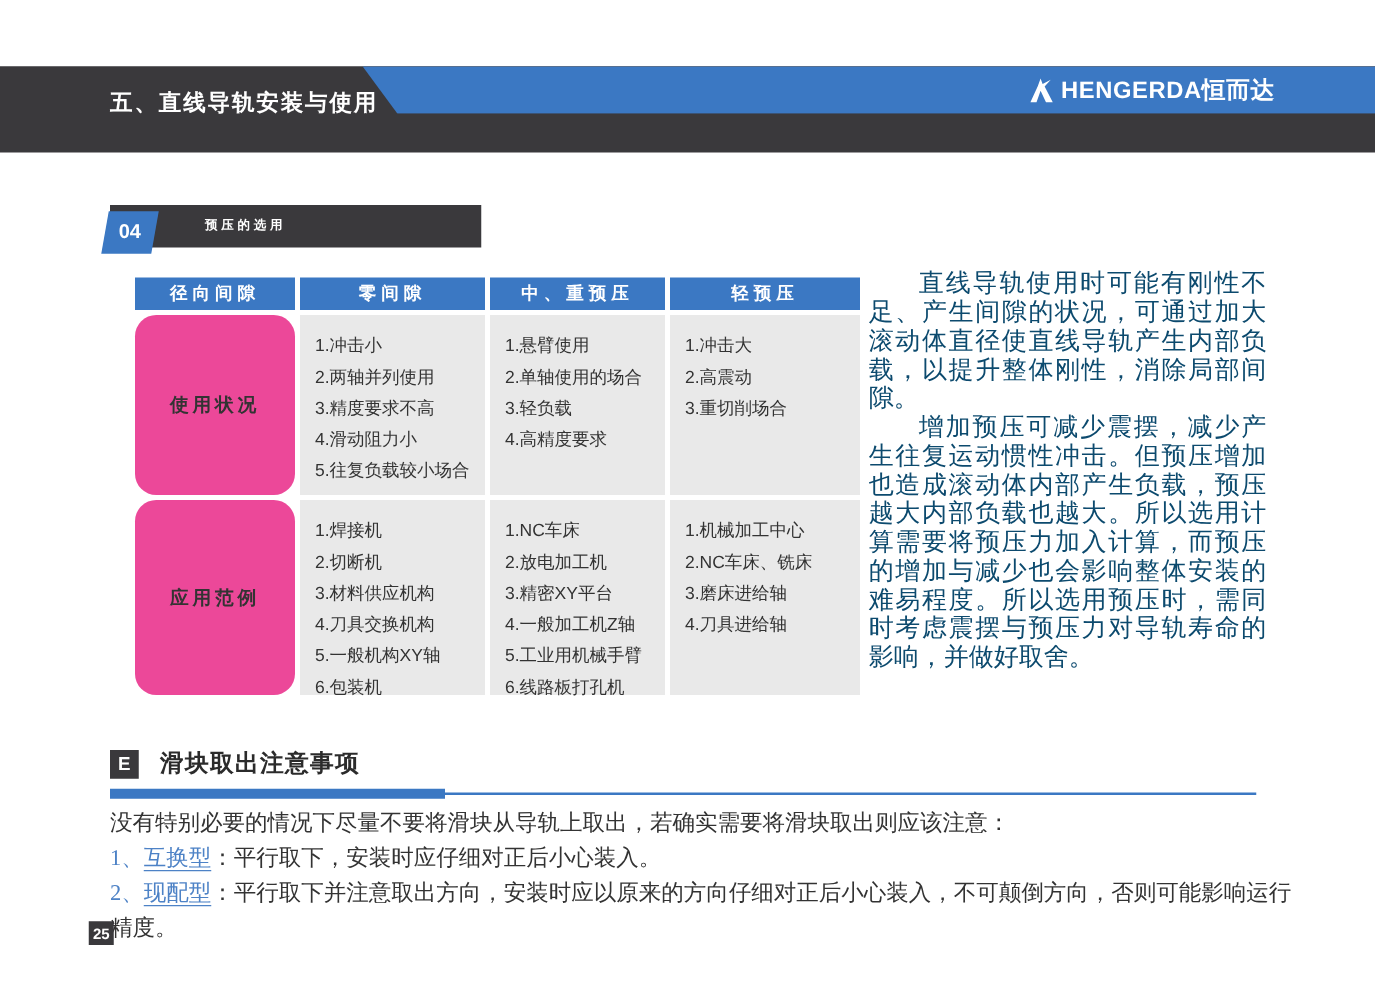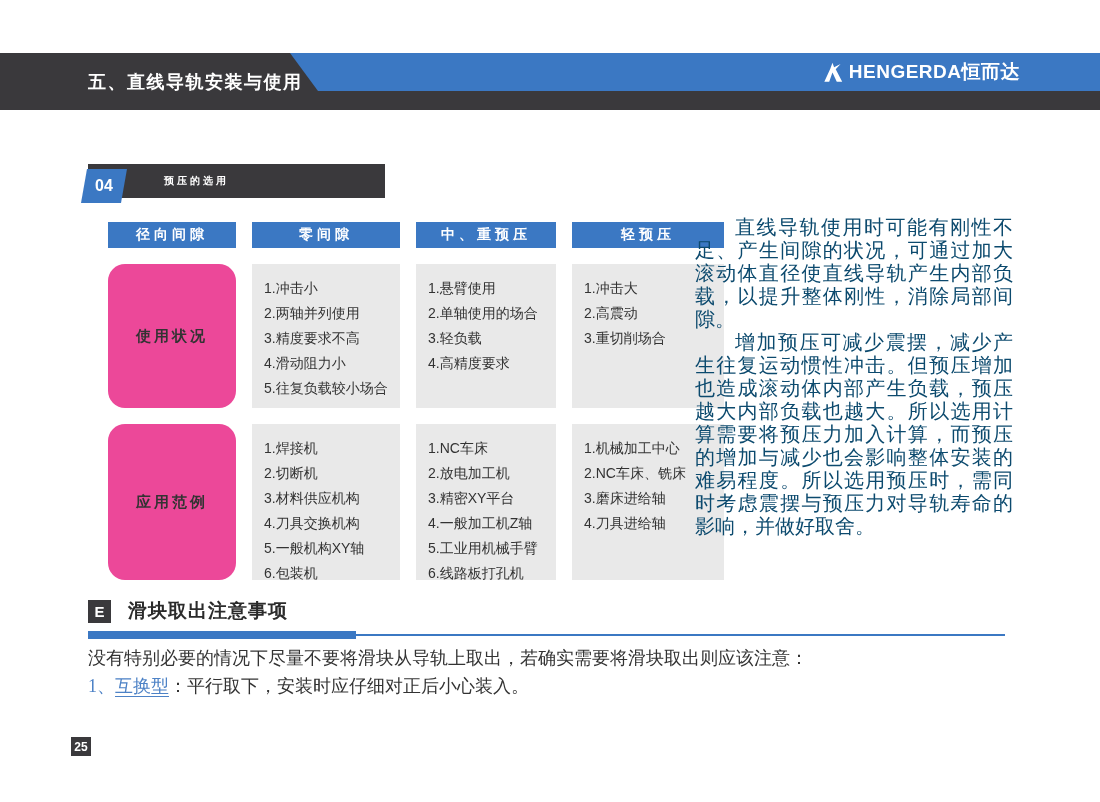--- a/index.html
+++ b/index.html
@@ -4,39 +4,39 @@
 <style>
   html,body{margin:0;padding:0;}
   body{
     width:1100px;height:802px;background:#ffffff;
     font-family:"Liberation Sans","DejaVu Sans",sans-serif;
     color:#333;position:relative;overflow:hidden;
   }
   .page{position:relative;width:1100px;height:802px;background:#fff;}
 
   
-  .banner{position:absolute;left:0;top:53px;width:1100px;height:57px;background:#3a393c;}
+  .banner{position:absolute;left:0;top:53px;width:1100px;height:69px;background:#3a393c;}
   .banner-blue{position:absolute;left:290px;top:0;width:810px;height:38px;background:#3b78c3;
     clip-path:polygon(0 0,100% 0,100% 100%,28px 100%);}
   .banner-title{position:absolute;left:88px;top:0;height:57px;display:flex;align-items:center;
     color:#fff;font-size:18px;font-weight:bold;letter-spacing:1.5px;}
   .banner-logo{position:absolute;right:80px;top:0;height:38px;display:flex;align-items:center;gap:3px;}
   .banner-logo svg{display:block;}
   .banner-logo .logo-text{color:#fff;font-size:19px;font-weight:bold;letter-spacing:.5px;}
 
   
   .sec04{position:absolute;left:88px;top:164px;width:297px;height:34px;background:#3a393c;}
   .sec04-badge{position:absolute;left:-4px;top:5px;width:40px;height:34px;background:#3b78c3;
     transform:skewX(-10deg);display:flex;align-items:center;justify-content:center;}
   .sec04-badge span{transform:skewX(10deg);color:#fff;font-weight:bold;font-size:16px;}
   .sec04-title{padding-left:76px;line-height:34px;color:#fff;font-weight:bold;font-size:10px;letter-spacing:3px;}
 
   
   .guide-table{position:absolute;left:88px;top:222px;display:grid;
-    grid-template-columns:128px 148px 140px 152px;grid-template-rows:26px 144px 156px;gap:16px;padding-left:20px;}
+    grid-template-columns:128px 148px 140px 152px;grid-template-rows:26px 144px 156px;gap:4px;padding-left:20px;}
   .th{background:#3b78c3;color:#fff;font-size:14px;font-weight:bold;letter-spacing:4px;
     display:flex;align-items:center;justify-content:center;}
   .label-cell{background:#ec4899;color:#333;font-size:15px;font-weight:700;letter-spacing:3px;
     display:flex;align-items:center;justify-content:center;border-radius:17px;}
   .content-cell{background:#e9e9e9;padding:12px 6px 0 12px;font-size:14px;line-height:25px;color:#333;}
   .content-cell div{white-space:nowrap;}
 
   
   .side-text{position:absolute;left:695px;top:216px;width:318px;font-size:20px;line-height:23px;
     text-align:justify;color:#0c4a6e;}
@@ -150,17 +150,18 @@
     </div>
     <div class="secE-rule">
       <div class="rule-thick"></div>
       <div class="rule-thin"></div>
     </div>
   </div>
 
   <div class="notes">
     <p>没有特别必要的情况下尽量不要将滑块从导轨上取出，若确实需要将滑块取出则应该注意：</p>
     <p><span class="blue-t">1、</span><span class="term-u">互换型</span><span>：平行取下，安装时应仔细对正后小心装入。</span></p>
+    <p><span class="blue-t">2、</span><span class="term-u">现配型</span><span>：平行取下并注意取出方向，安装时应以原来的方向仔细对正后小心装入，不可颠倒方向，否则可能影响运行精度。</span></p>
   </div>
 
   <div class="page-num">25</div>
 
 </div>
 
 </body></html>

